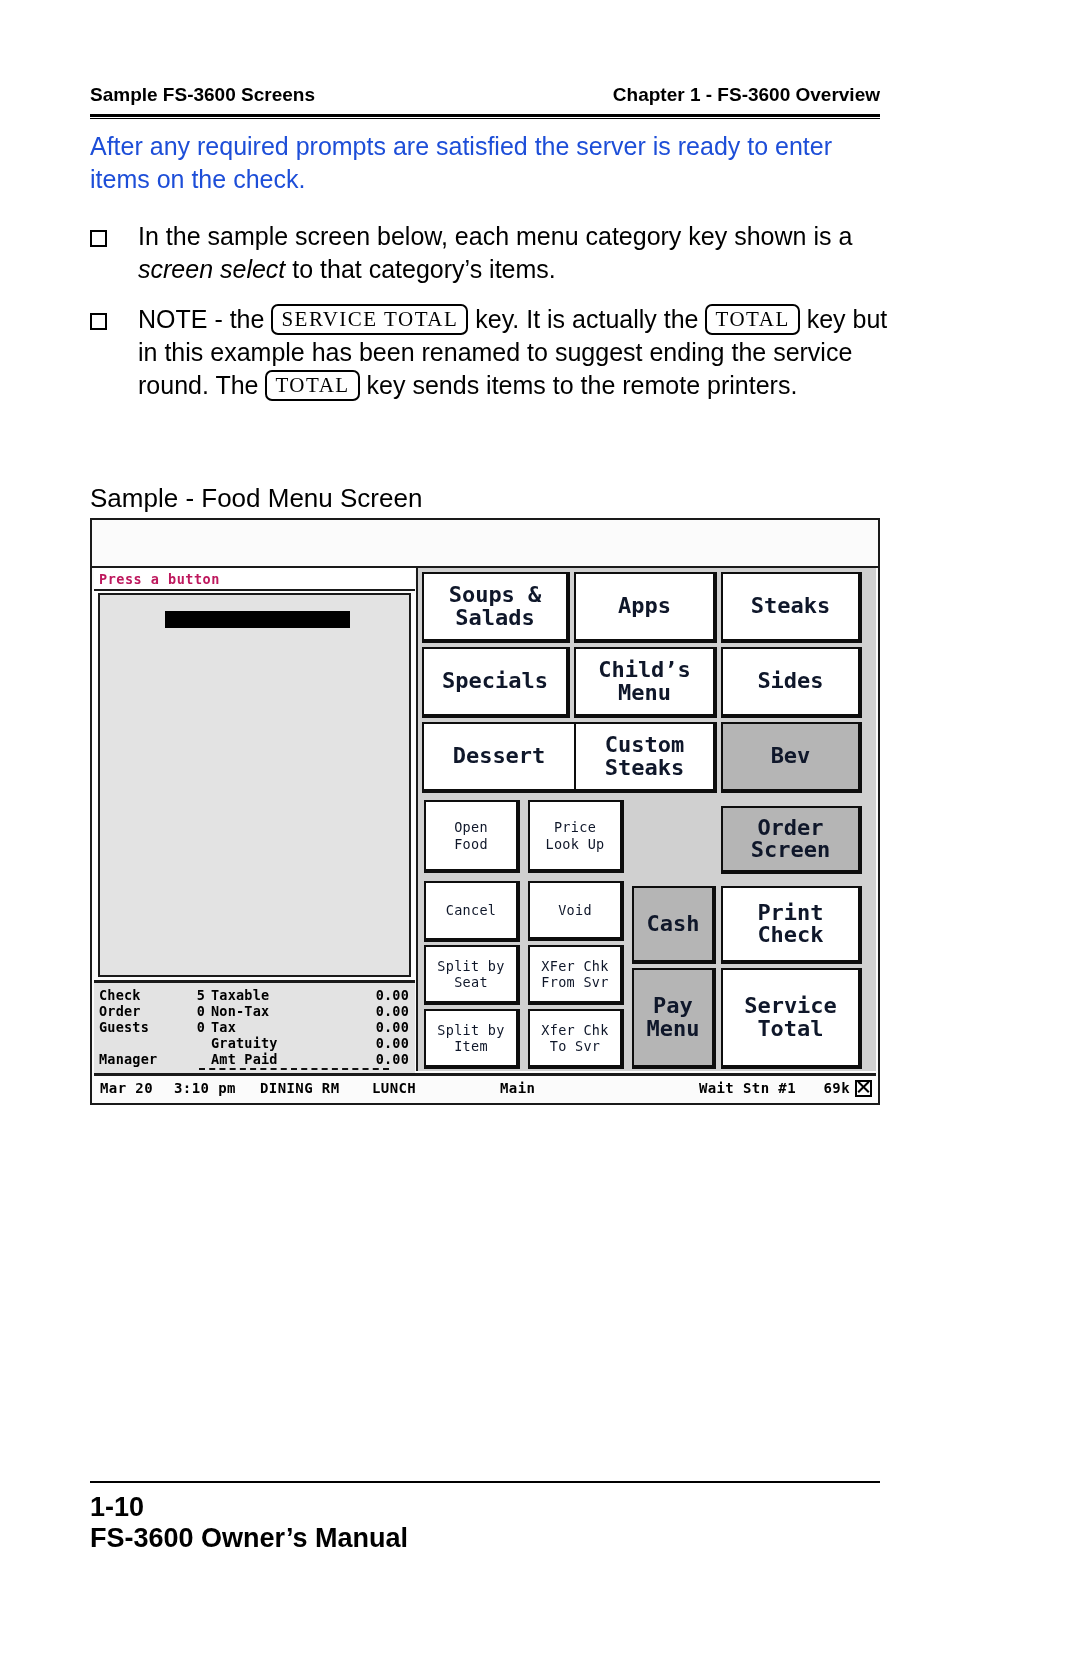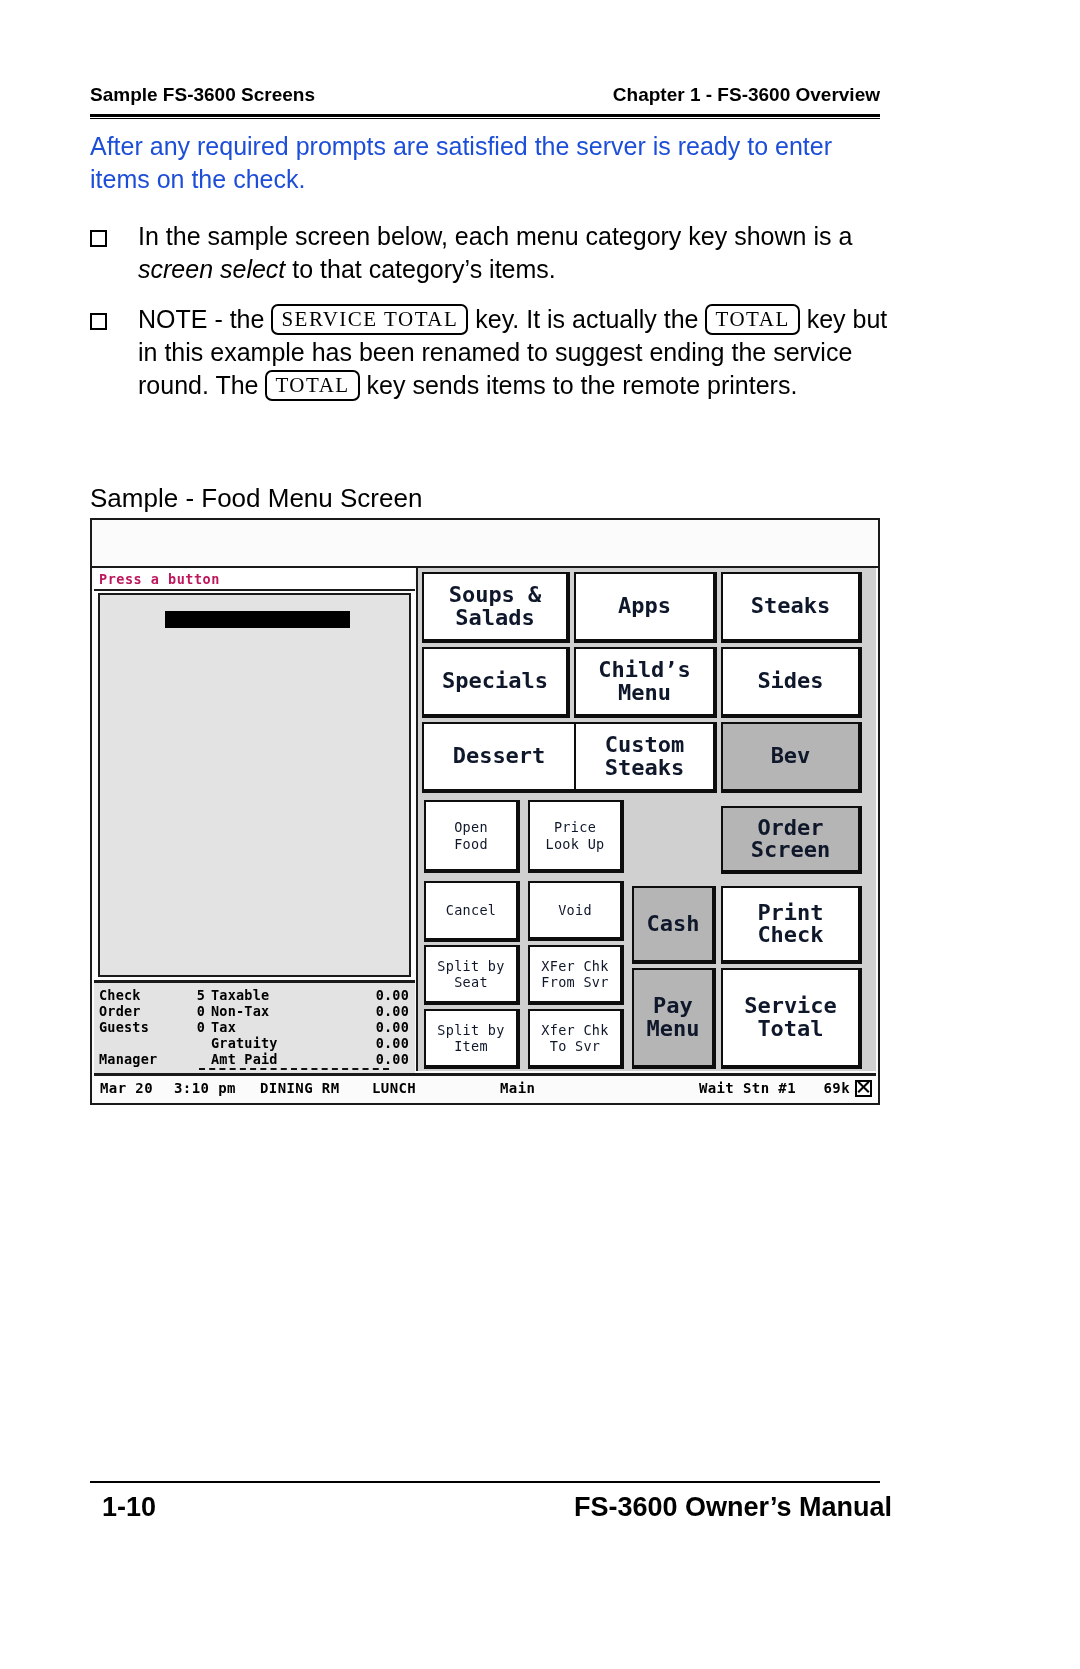--- a/index.html
+++ b/index.html
@@ -312,27 +312,28 @@
 
   
   .footer-rule {
     position: absolute;
     left: 90px; top: 1481px;
     width: 790px; height: 2px;
     background: #000;
   }
   .footer {
     position: absolute;
-    left: 102px; top: 1492px;
+    left: 90px; top: 1492px;
     width: 790px;
     display: flex;
     justify-content: space-between;
-    align-items: flex-end;
+    align-items: flex-start;
     font-size: 27px;
     font-weight: bold;
+    flex-direction: column;
   }
 </style>
 </head>
 <body>
 
 <div class="page">
 
   <div class="runhead">
     <span>Sample FS-3600 Screens</span>
     <span>Chapter 1 - FS-3600 Overview</span>

